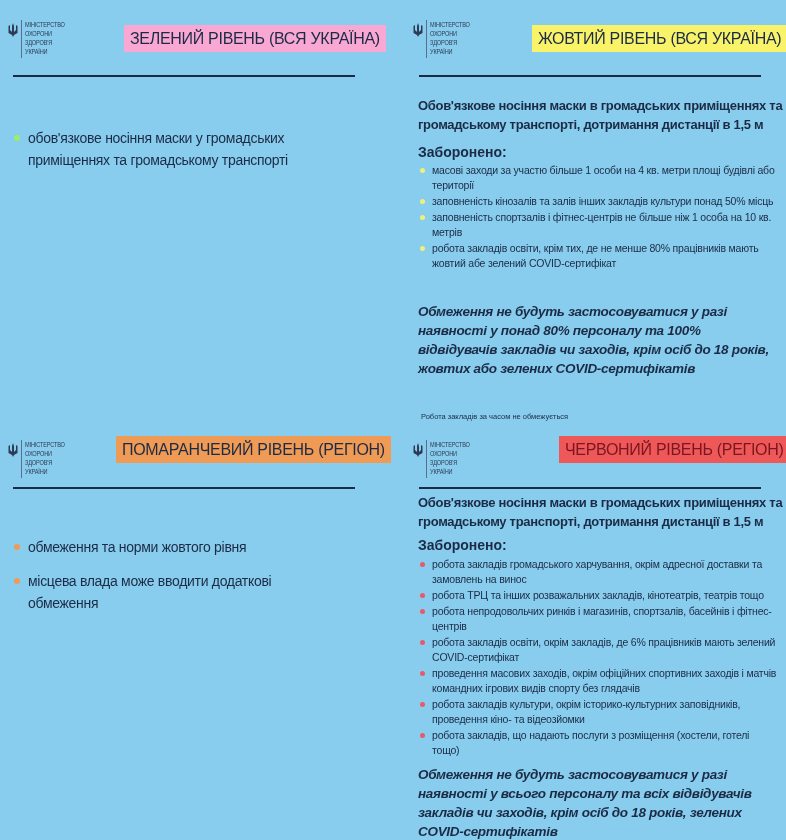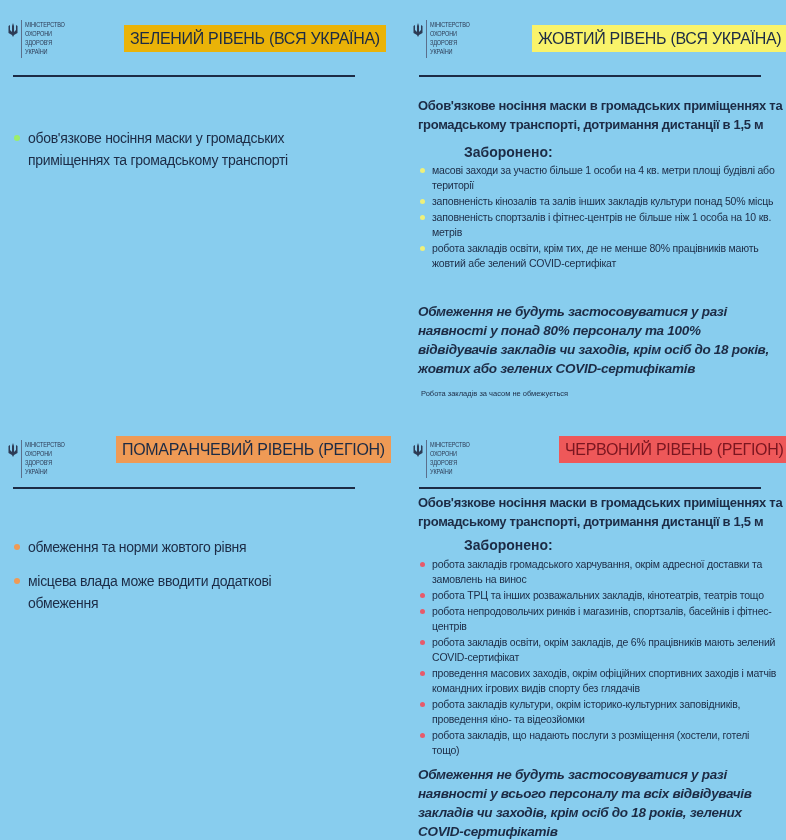--- a/index.html
+++ b/index.html
@@ -11,33 +11,33 @@
     #p-orange { left: 0;     top: 420px; padding-left: 24px; }
     #p-red    { left: 393px; top: 420px; }
 
     .logo { position: absolute; left: 8px; top: 20px; display: flex; align-items: flex-start; }
     .trident { width: 10px; height: 14px; margin-top: 3px; margin-right: 3px; position: relative; }
     .trident svg { display: block; }
     .logo-sep { width: 1px; height: 38px; background: #5b6f8c; margin-right: 3px; }
     .logo-text { font-size: 7px; line-height: 9px; letter-spacing: -0.2px; color: #2d3b55; text-transform: uppercase; transform: scaleX(0.8); transform-origin: left top; }
 
     .badge { position: absolute; top: 25px; height: 27px; padding: 0 6px; font-size: 16px; line-height: 27px; color: #1c2b45; white-space: nowrap; letter-spacing: -0.3px; }
-    .badge.green  { left: 124px; background: #eab308; }
+    .badge.green  { left: 124px; background: #f9a8d4; }
     .badge.yellow { left: 139px; background: #f9f36a; text-align: right; }
     .badge.orange { left: 116px; top: 436px; background: #ef9a55; }
     .badge.red    { left: 166px; background: #ee5859; color: #7a1620; }
 
     .rule { position: absolute; left: 13px; width: 342px; height: 2px; background: #1c2b45; }
 
     .big-list { position: absolute; left: 14px; list-style: none; }
     .big-list li { position: relative; padding-left: 14px; font-size: 14px; line-height: 22px; color: #1c2b45; margin-bottom: 12px; letter-spacing: -0.3px; }
     .big-list li .dot { position: absolute; left: 0; top: 8px; width: 6px; height: 6px; border-radius: 50%; }
 
     .heading { position: absolute; left: 25px; font-weight: bold; font-size: 13px; line-height: 19px; letter-spacing: -0.3px; color: #1c2b45; width: 365px; }
-    .subhead { position: absolute; left: 25px; font-weight: bold; font-size: 14px; line-height: 18px; color: #1c2b45; margin-left: 46px; }
+    .subhead { position: absolute; left: 25px; font-weight: bold; font-size: 14px; line-height: 18px; color: #1c2b45; }
     .small-list { position: absolute; left: 25px; list-style: none; width: 360px; }
     .small-list li { position: relative; padding-left: 14px; font-size: 10.5px; line-height: 15px; color: #1c2b45; letter-spacing: -0.2px; margin-bottom: 1px; }
     .small-list li .dot { position: absolute; left: 2px; top: 5px; width: 5px; height: 5px; border-radius: 50%; }
     .note-bold { position: absolute; left: 25px; font-weight: bold; font-size: 13.5px; line-height: 19px; letter-spacing: -0.3px; color: #1c2b45; width: 360px; font-style: italic; }
     .tiny { position: absolute; left: 28px; font-size: 7.5px; color: #1c2b45; }
   </style>
 </head>
 <body>
 
 <section class="panel" id="p-green">
@@ -81,21 +81,21 @@
   <div class="rule" style="left:26px; top:75px"></div>
   <div class="heading" style="top:96px">Обов'язкове носіння маски в громадських приміщеннях та громадському транспорті, дотримання дистанції в 1,5 м</div>
   <div class="subhead" style="top:143px">Заборонено:</div>
   <ul class="small-list" style="top:163px">
     <li><span class="dot" style="background:#eef07a"></span><span>масові заходи за участю більше 1 особи на 4 кв. метри площі будівлі або території</span></li>
     <li><span class="dot" style="background:#eef07a"></span><span>заповненість кінозалів та залів інших закладів культури понад 50% місць</span></li>
     <li><span class="dot" style="background:#eef07a"></span><span>заповненість спортзалів і фітнес-центрів не більше ніж 1 особа на 10 кв. метрів</span></li>
     <li><span class="dot" style="background:#eef07a"></span><span>робота закладів освіти, крім тих, де не менше 80% працівників мають жовтий абе зелений COVID-сертифікат</span></li>
   </ul>
   <div class="note-bold" style="top:302px">Обмеження не будуть застосовуватися у разі наявності у понад 80% персоналу та 100% відвідувачів закладів чи заходів, крім осіб до 18 років, жовтих або зелених COVID-сертифікатів</div>
-  <div class="tiny" style="top:389px">Робота закладів за часом не обмежується</div>
+  <div class="tiny" style="top:412px">Робота закладів за часом не обмежується</div>
 </section>
 
 <section class="panel" id="p-orange">
   <div class="logo">
     <div class="trident">
       <svg width="10" height="14" viewBox="0 0 10 14">
           <path d="M5 0 L6 3 L6 9 L8 7 L8 2 L9.5 3 L9.5 10 L6 12 L5 14 L4 12 L0.5 10 L0.5 3 L2 2 L2 7 L4 9 L4 3 Z" fill="#2d3b55"></path>
         </svg>
     </div>
     <div class="logo-sep"></div>

